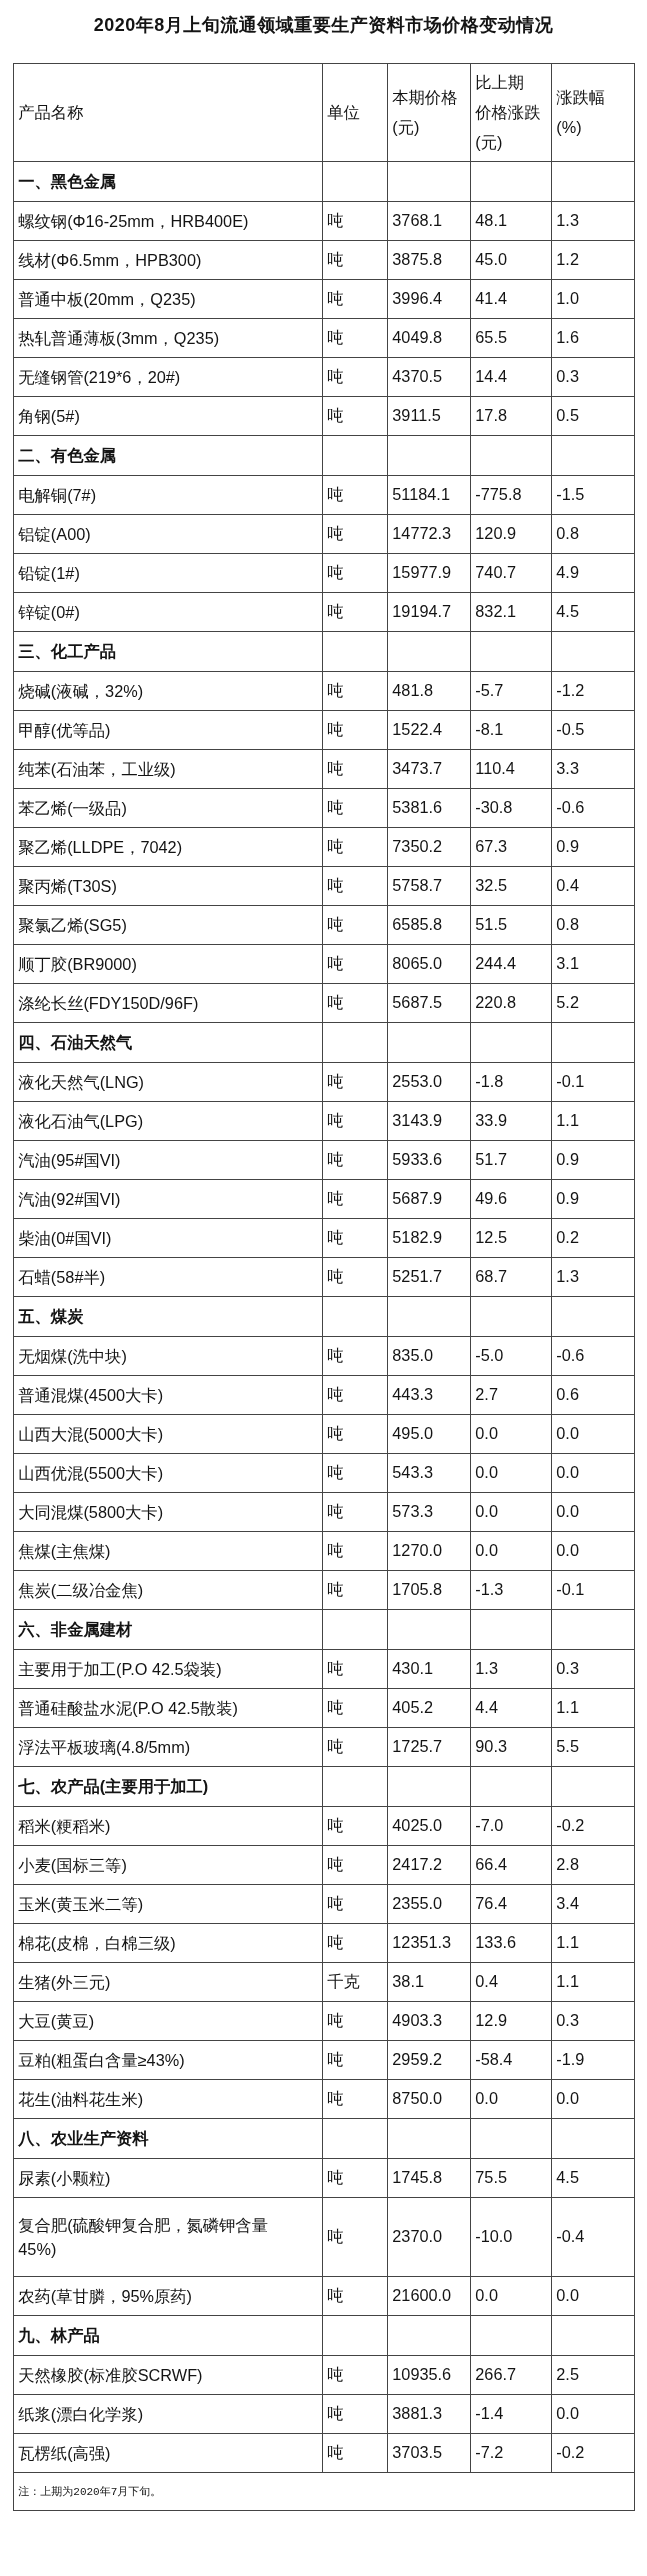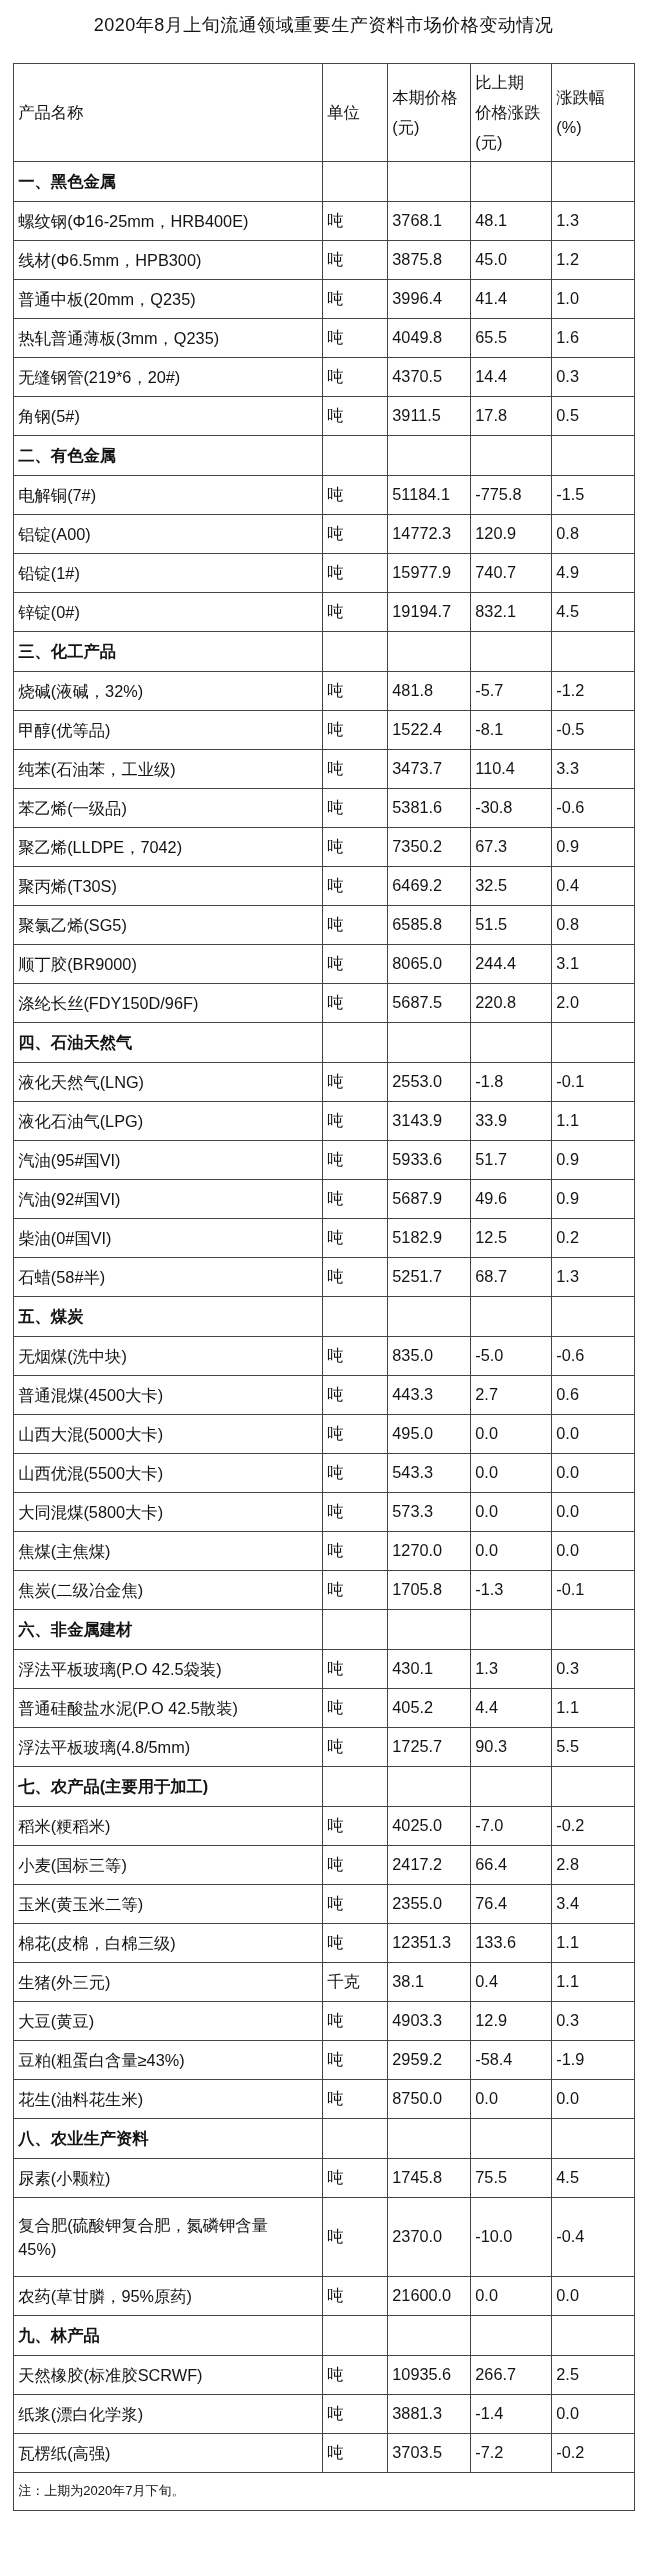--- a/index.html
+++ b/index.html
@@ -6,21 +6,21 @@
   html, body { margin: 0; padding: 0; }
   body {
     width: 647px;
     background: #ffffff;
     color: #141414;
     font-family: "Liberation Sans", sans-serif;
   }
   .page { width: 647px; }
   .title {
     text-align: center;
-    font-weight: normal;
+    font-weight: bold;
     font-size: 18px;
     letter-spacing: 0.5px;
     padding-top: 12.5px;
   }
   table.price-table {
     border-collapse: collapse;
     table-layout: fixed;
     width: 620px;
     margin: 26px 0 0 12.5px;
     border: 1.9px solid #1f1f1f;
@@ -42,21 +42,21 @@
   td { font-size: 16.3px; height: 39px; }
   td.product { white-space: pre-line; line-height: 24px; }
   col.c-product { width: 309px; }
   col.c-unit    { width: 65px; }
   col.c-price   { width: 83px; }
   col.c-change  { width: 81px; }
   col.c-pct     { width: 83px; }
   tr.section-row td { height: 40px; }
   tr.section-row td.product { font-weight: bold; font-size: 16.3px; }
   tr.tall td { height: 79px; }
-  tfoot td { height: 38px; font-size: 13px; }
+  tfoot td { height: 38px; font-size: 11px; font-family: Liberation Mono, monospace; }
 </style>
 </head>
 <body>
 
 <div class="page">
   <div class="title">2020年8月上旬流通领域重要生产资料市场价格变动情况</div>
 
   <table class="price-table">
     <colgroup>
       <col class="c-product">
@@ -201,21 +201,21 @@
         <tr>
           <td class="product">聚乙烯(LLDPE，7042)</td>
           <td class="unit">吨</td>
           <td class="price">7350.2</td>
           <td class="change">67.3</td>
           <td class="pct">0.9</td>
         </tr>
         <tr>
           <td class="product">聚丙烯(T30S)</td>
           <td class="unit">吨</td>
-          <td class="price">6469.2</td>
+          <td class="price">5758.7</td>
           <td class="change">32.5</td>
           <td class="pct">0.4</td>
         </tr>
         <tr>
           <td class="product">聚氯乙烯(SG5)</td>
           <td class="unit">吨</td>
           <td class="price">6585.8</td>
           <td class="change">51.5</td>
           <td class="pct">0.8</td>
         </tr>
@@ -224,21 +224,21 @@
           <td class="unit">吨</td>
           <td class="price">8065.0</td>
           <td class="change">244.4</td>
           <td class="pct">3.1</td>
         </tr>
         <tr>
           <td class="product">涤纶长丝(FDY150D/96F)</td>
           <td class="unit">吨</td>
           <td class="price">5687.5</td>
           <td class="change">220.8</td>
-          <td class="pct">2.0</td>
+          <td class="pct">5.2</td>
         </tr>
         <tr class="section-row">
           <td class="product">四、石油天然气</td>
           <td class="unit"></td>
           <td class="price"></td>
           <td class="change"></td>
           <td class="pct"></td>
         </tr>
         <tr>
           <td class="product">液化天然气(LNG)</td>
@@ -339,21 +339,21 @@
           <td class="pct">-0.1</td>
         </tr>
         <tr class="section-row">
           <td class="product">六、非金属建材</td>
           <td class="unit"></td>
           <td class="price"></td>
           <td class="change"></td>
           <td class="pct"></td>
         </tr>
         <tr>
-          <td class="product">浮法平板玻璃(P.O 42.5袋装)</td>
+          <td class="product">主要用于加工(P.O 42.5袋装)</td>
           <td class="unit">吨</td>
           <td class="price">430.1</td>
           <td class="change">1.3</td>
           <td class="pct">0.3</td>
         </tr>
         <tr>
           <td class="product">普通硅酸盐水泥(P.O 42.5散装)</td>
           <td class="unit">吨</td>
           <td class="price">405.2</td>
           <td class="change">4.4</td>

